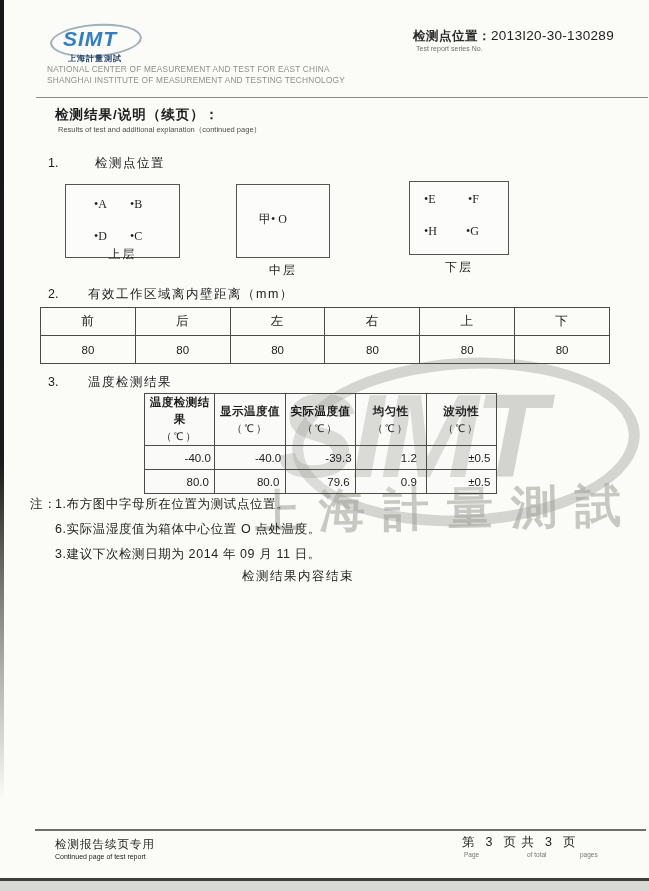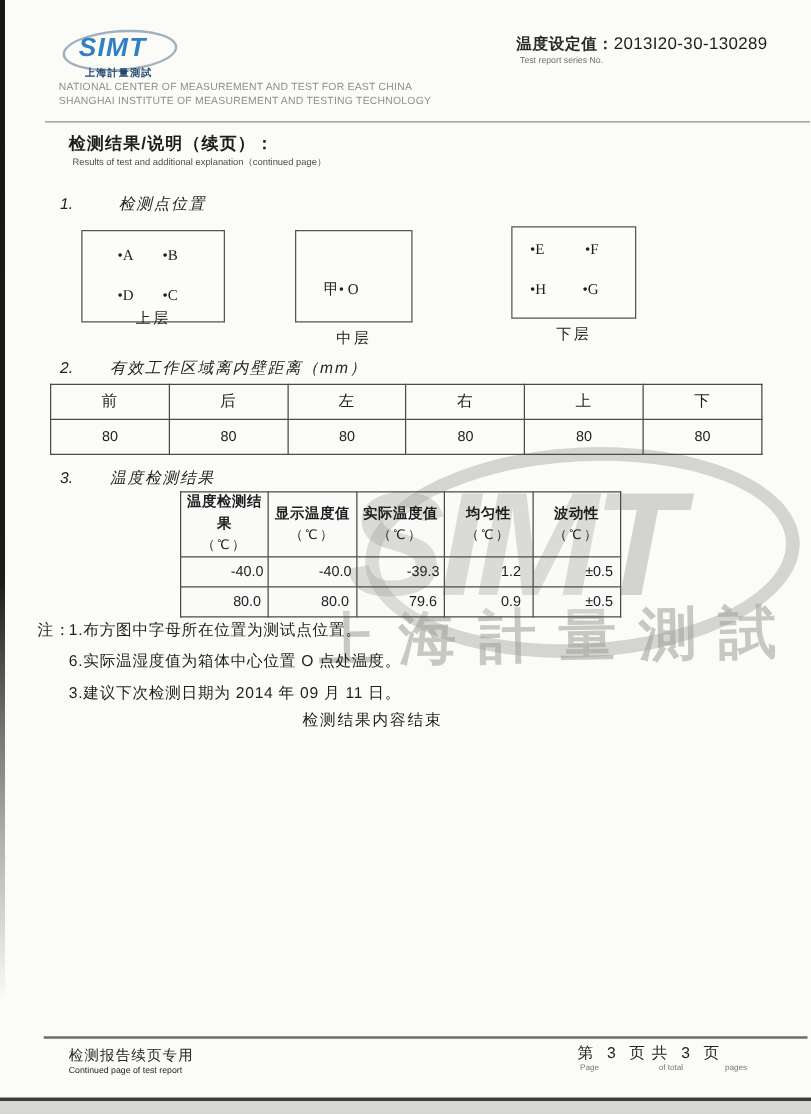--- a/index.html
+++ b/index.html
@@ -58,21 +58,21 @@
   .report-no { position:absolute; left:413px; top:26px; white-space:nowrap; }
   .report-no-label { font-size:12.5px; font-weight:600; color:#2a2a2a; letter-spacing:.5px; }
   .report-no-value { font-size:13.5px; color:#1d1d1d; letter-spacing:.3px; }
   .report-no-sub { position:absolute; left:416px; top:45px; font-size:7px; color:#6f6f6d; }
   .header-rule { position:absolute; left:36px; top:97px; width:612px; border-top:1.5px solid #8d8d89; }
 
   
   .sec-title-zh { position:absolute; left:55px; top:106px; font-size:13.5px; font-weight:600; color:#1c1c1c; letter-spacing:1px; }
   .sec-title-en { position:absolute; left:58px; top:125px; font-size:7.5px; color:#4e4e4c; }
 
-  .sec-row { position:absolute; font-size:12.5px; color:#222;font-style:italic; }
+  .sec-row { position:absolute; font-size:12.5px; color:#222; }
   .sec-no { display:inline-block; width:47px; }
   .sec-name { letter-spacing:1.5px; }
 
   
   .dbox { position:absolute; border:1.5px solid #55544f; background:rgba(255,255,255,0.25); }
   .dpoint { position:absolute; font-family:"Liberation Serif", serif; font-size:12px; color:#1d1d1d; white-space:nowrap; }
   .dlabel { position:absolute; font-size:12px; color:#222; text-align:center; letter-spacing:2px; }
 
   
   table { border-collapse:collapse; table-layout:fixed; }
@@ -119,42 +119,42 @@
     <div class="logo">
       <div class="logo-ellipse"></div>
       <div class="logo-simt">SIMT</div>
       <div class="logo-sub">上海計量測試</div>
     </div>
     <div class="org-lines">
       <div>NATIONAL CENTER OF MEASUREMENT AND TEST FOR EAST CHINA</div>
       <div>SHANGHAI INSTITUTE OF MEASUREMENT AND  TESTING TECHNOLOGY</div>
     </div>
     <div class="report-no">
-      <span class="report-no-label">温度设定值：</span><span class="report-no-value">2013I20-30-130289</span>
+      <span class="report-no-label">检测点位置：</span><span class="report-no-value">2013I20-30-130289</span>
     </div>
     <div class="report-no-sub">Test report series No.</div>
     <div class="header-rule"></div>
 
     <div class="sec-title-zh">检测结果/说明（续页）：</div>
     <div class="sec-title-en">Results of test and additional explanation（continued page）</div>
 
     <div class="sec-row" style="left:48px; top:155px;">
       <span class="sec-no">1.</span><span class="sec-name">检测点位置</span>
     </div>
 
     <div class="dbox" style="left:65px; top:184px; width:115px; height:74px;">
       <div class="dpoint" style="left:28px; top:12px;">•A</div>
       <div class="dpoint" style="left:64px; top:12px;">•B</div>
       <div class="dpoint" style="left:28px; top:44px;">•D</div>
       <div class="dpoint" style="left:64px; top:44px;">•C</div>
     </div>
     <div class="dlabel" style="left:65px; top:246px; width:115px;text-align:center;">上层</div>
 
     <div class="dbox" style="left:236px; top:184px; width:94px; height:74px;">
-      <div class="dpoint" style="left:22px; top:38px;">甲• O</div>
+      <div class="dpoint" style="left:22px; top:26px;">甲• O</div>
     </div>
     <div class="dlabel" style="left:236px; top:262px; width:94px;">中层</div>
 
     <div class="dbox" style="left:409px; top:181px; width:100px; height:74px;">
       <div class="dpoint" style="left:14px; top:10px;">•E</div>
       <div class="dpoint" style="left:58px; top:10px;">•F</div>
       <div class="dpoint" style="left:14px; top:42px;">•H</div>
       <div class="dpoint" style="left:56px; top:42px;">•G</div>
     </div>
     <div class="dlabel" style="left:409px; top:259px; width:100px;">下层</div>

